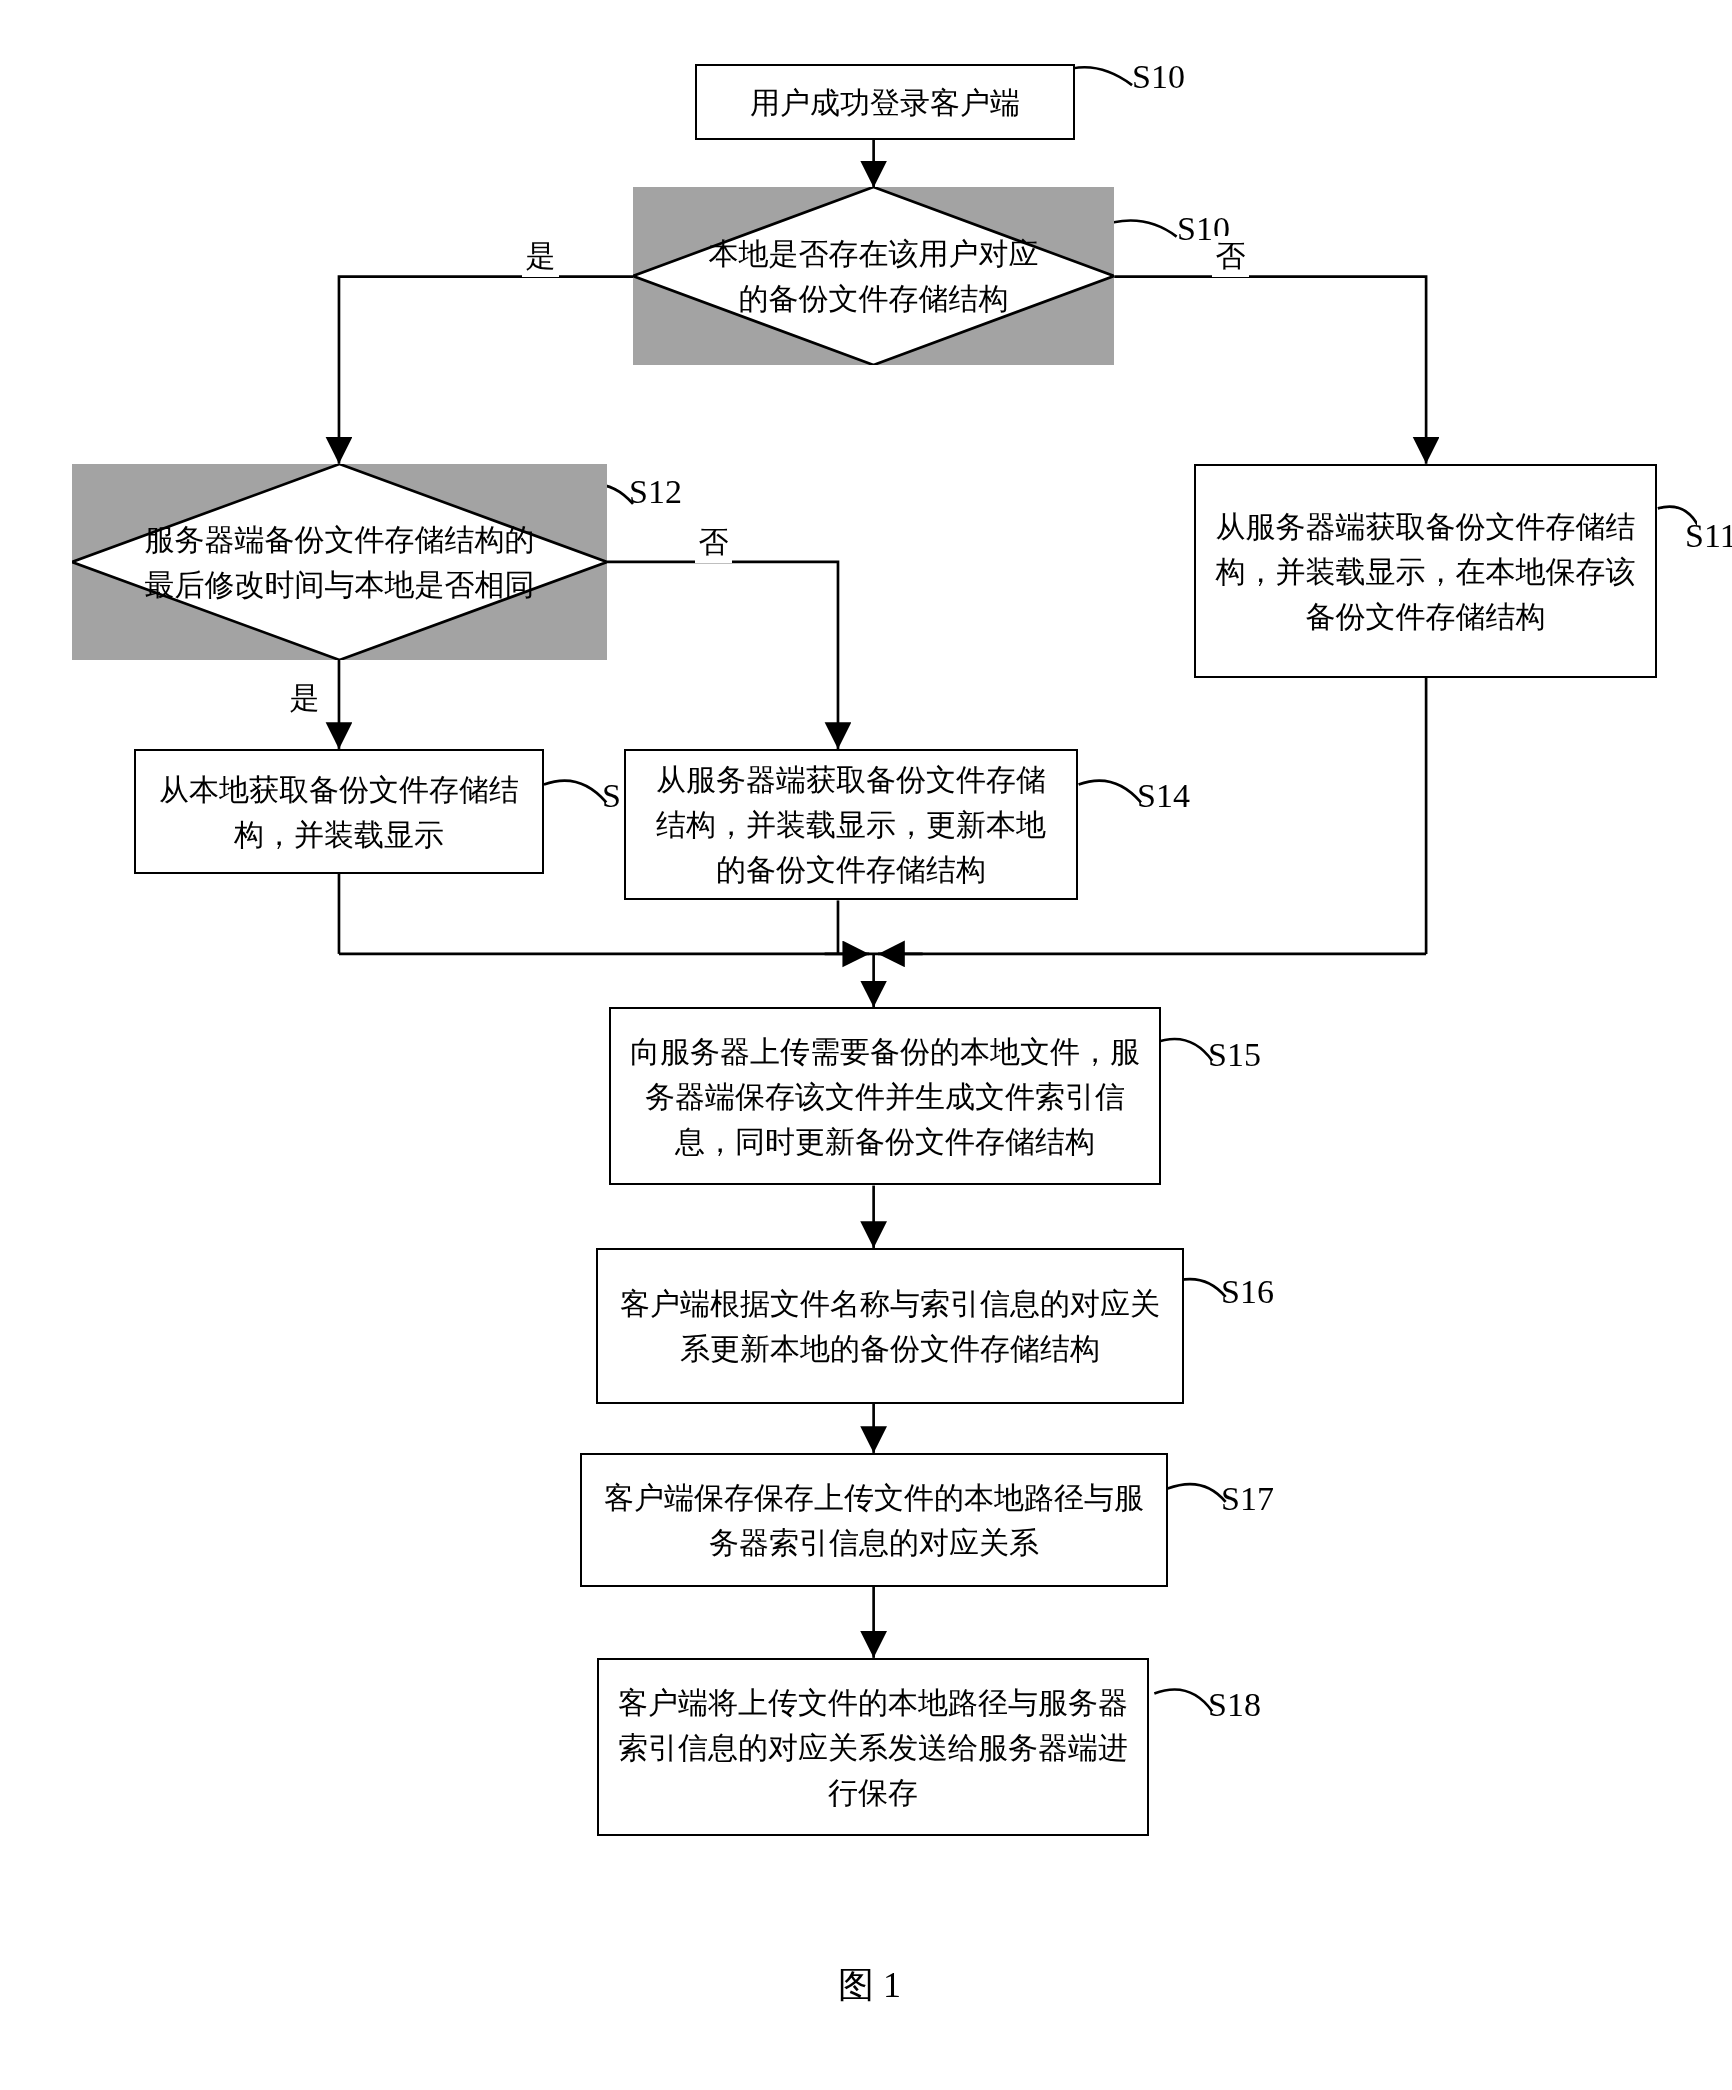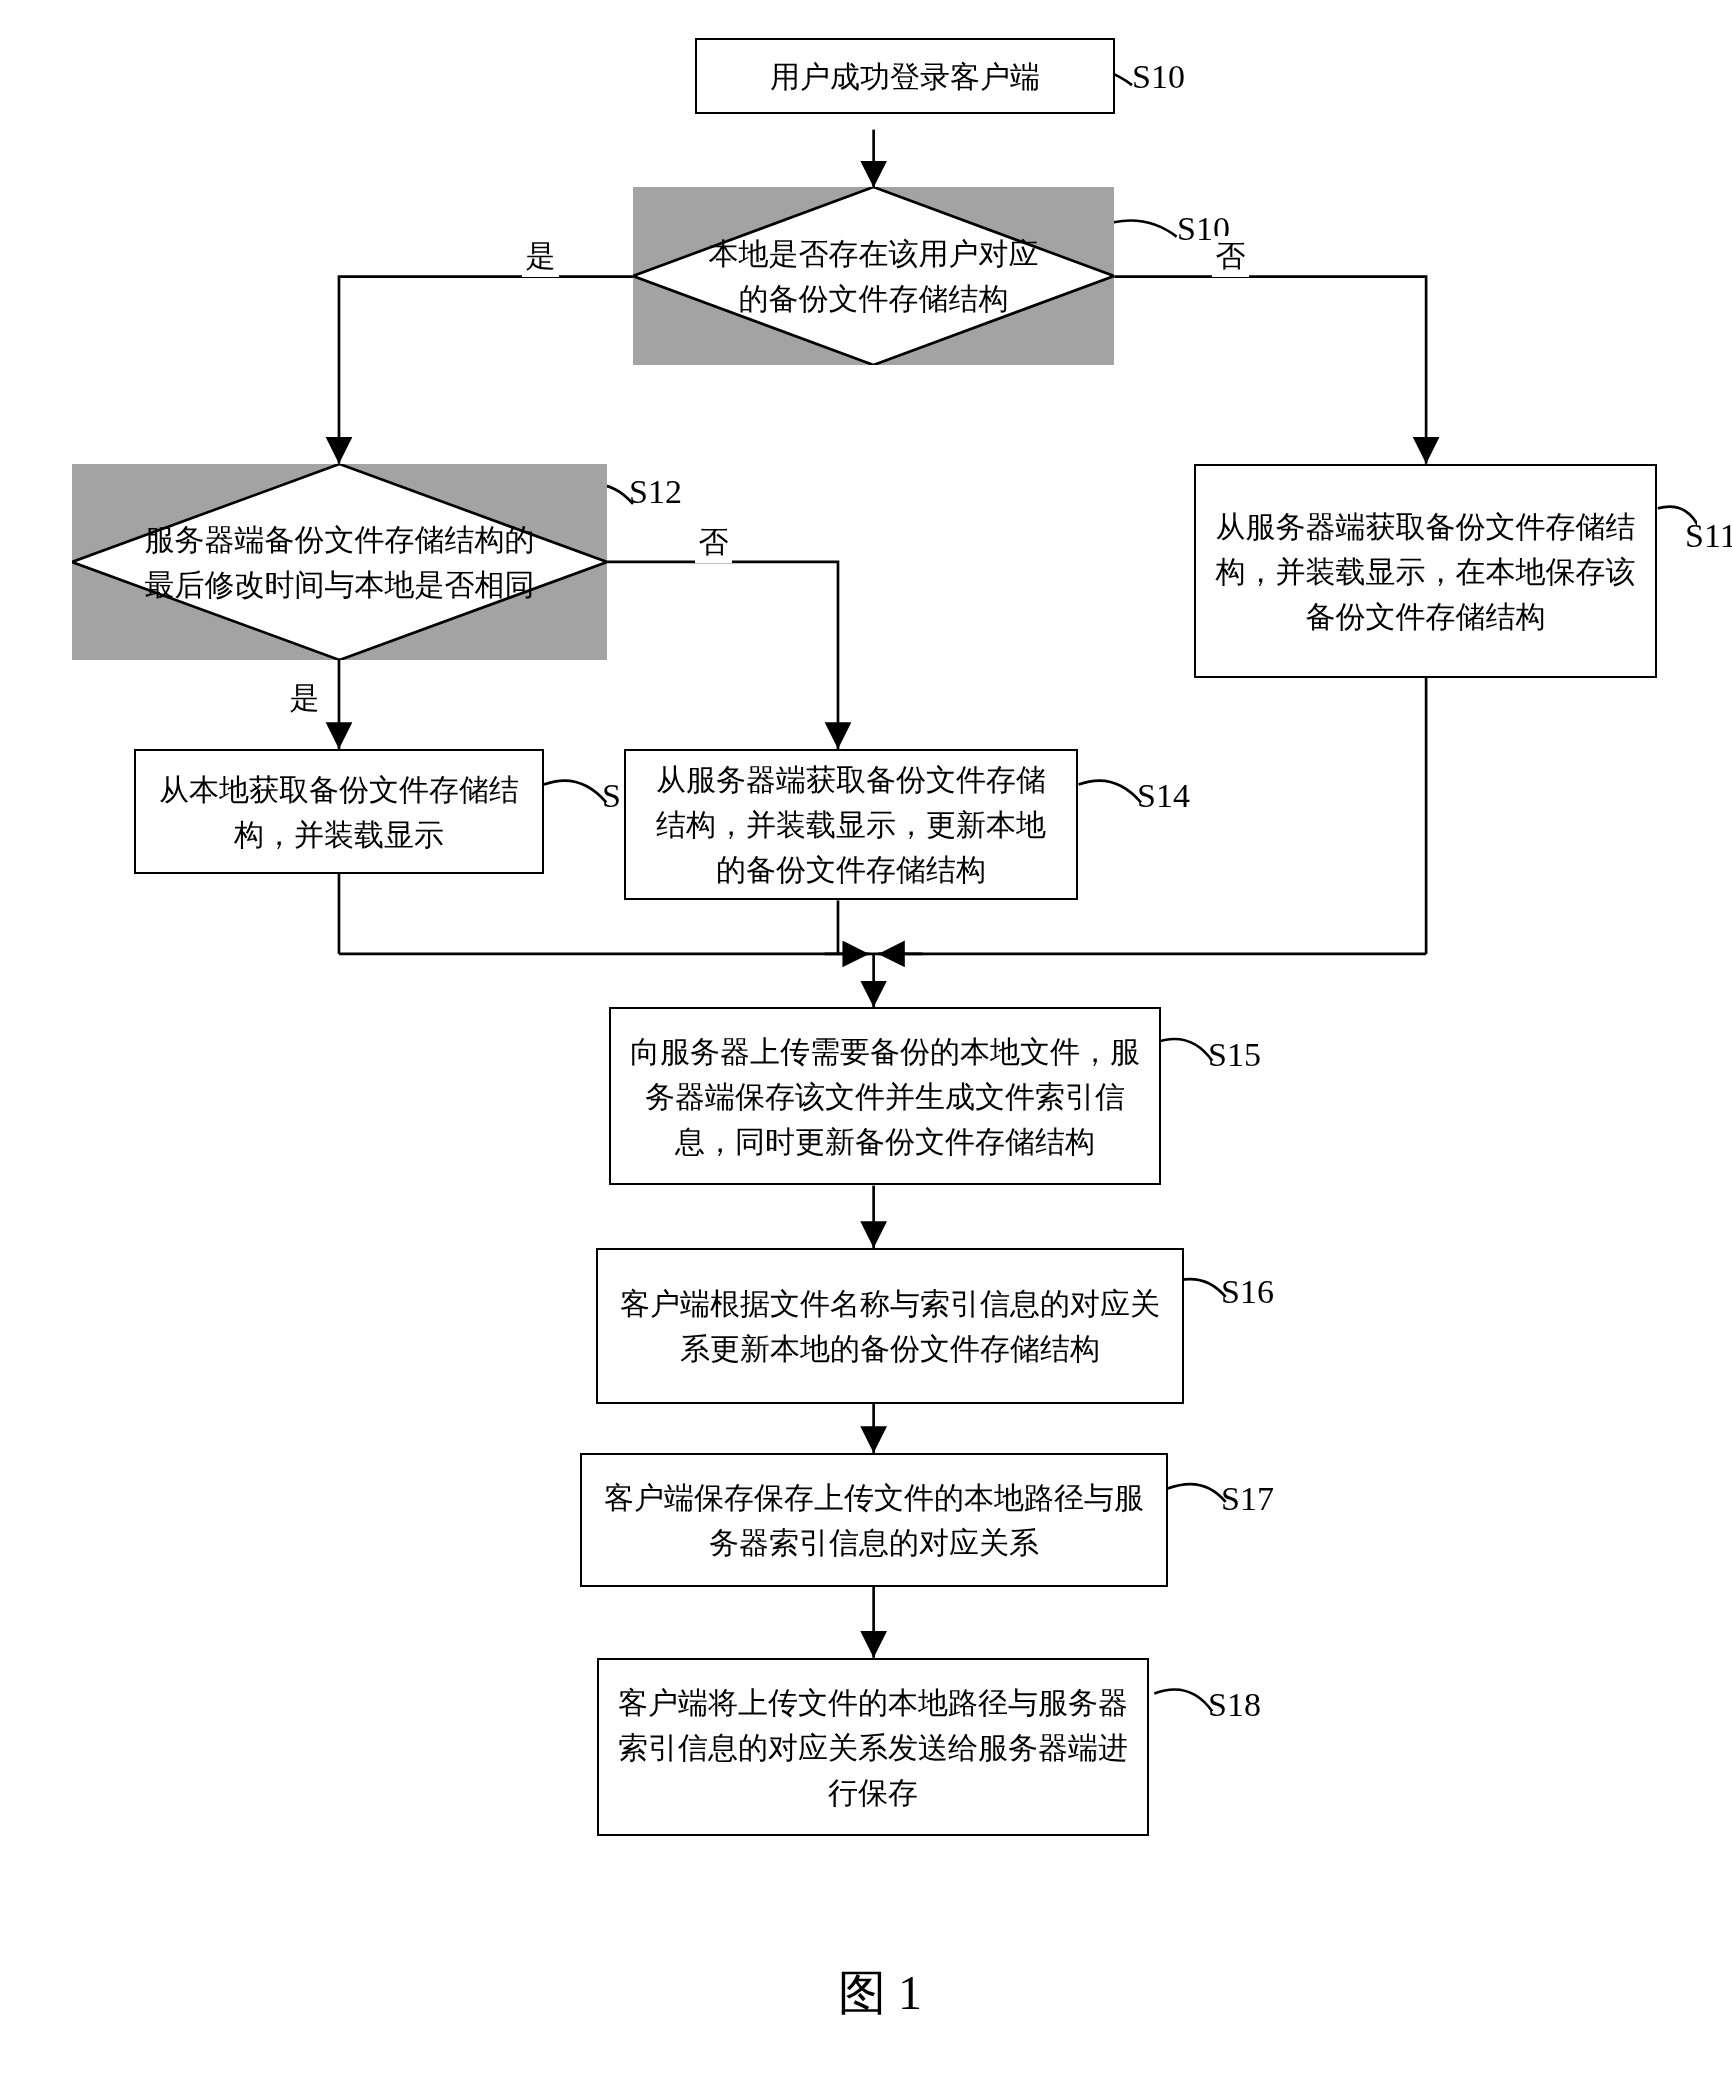--- a/index.html
+++ b/index.html
@@ -57,21 +57,21 @@
     font-size: 30px;
     background: #fff;
     padding: 0 3.6px;
   }
   .step-label {
     position: absolute;
     font-size: 34px;
   }
   .caption {
     position: absolute;
-    font-size: 48px;
+    font-size: 36px;
   }
   svg.connector {
     position: absolute;
     top: 0;
     left: 0;
     width: 100%;
     height: 100%;
     pointer-events: none;
   }
 </style>
@@ -121,21 +121,21 @@
     <path d="M 1820 530 Q 1855 520 1870 560" fill="none" stroke="#000" stroke-width="3"></path>
     <path d="M 595 510 Q 640 490 670 525" fill="none" stroke="#000" stroke-width="3"></path>
     <path d="M 570 840 Q 610 825 640 860" fill="none" stroke="#000" stroke-width="3"></path>
     <path d="M 1170 840 Q 1210 825 1240 860" fill="none" stroke="#000" stroke-width="3"></path>
     <path d="M 1255 1130 Q 1295 1115 1320 1150" fill="none" stroke="#000" stroke-width="3"></path>
     <path d="M 1270 1400 Q 1310 1385 1335 1415" fill="none" stroke="#000" stroke-width="3"></path>
     <path d="M 1270 1630 Q 1310 1615 1335 1645" fill="none" stroke="#000" stroke-width="3"></path>
     <path d="M 1255 1860 Q 1295 1845 1320 1880" fill="none" stroke="#000" stroke-width="3"></path>
   </svg>
 
-  <div class="box" style="left:659px; top:2px; width:420px; height:76px;text-align:center;">
+  <div class="box" style="left:659px; top:28px; width:380px; height:76px;text-align:center;">
     <span>用户成功登录客户端</span>
   </div>
   <div class="step-label" style="left:1096px; top:22px;">S10</div>
 
   <div class="diamond" style="left:597px; top:151px; width:481px; height:178px;">
     <svg viewBox="0 0 540 200" preserveAspectRatio="none">
       <polygon points="270,0 540,100 270,200 0,100" fill="#fff" stroke="#000" stroke-width="3"></polygon>
     </svg>
     <div class="dtext">
         <span>本地是否存在该用户对应的备份文件存储结构</span>

